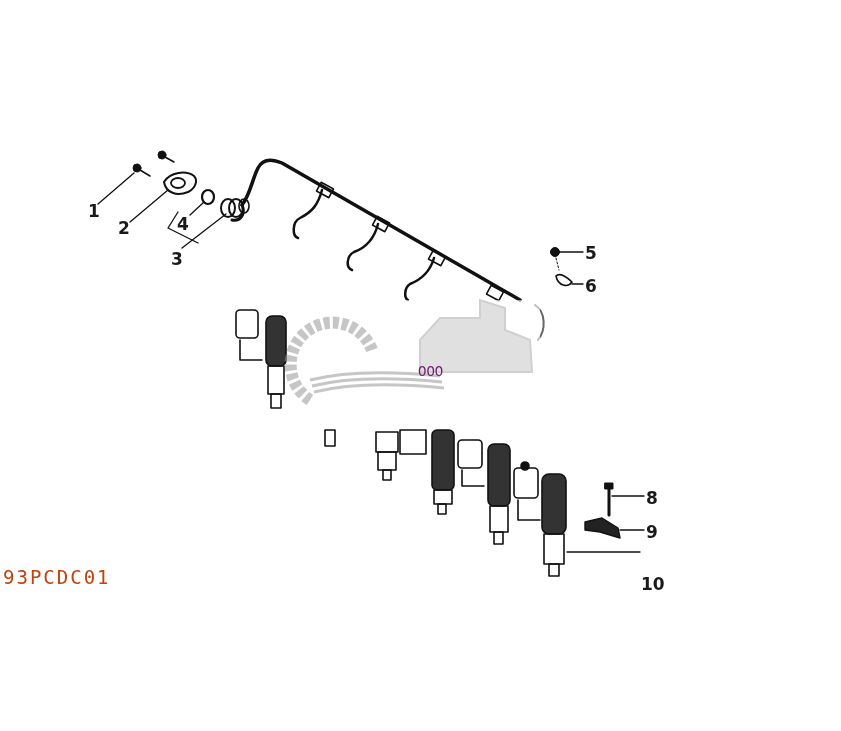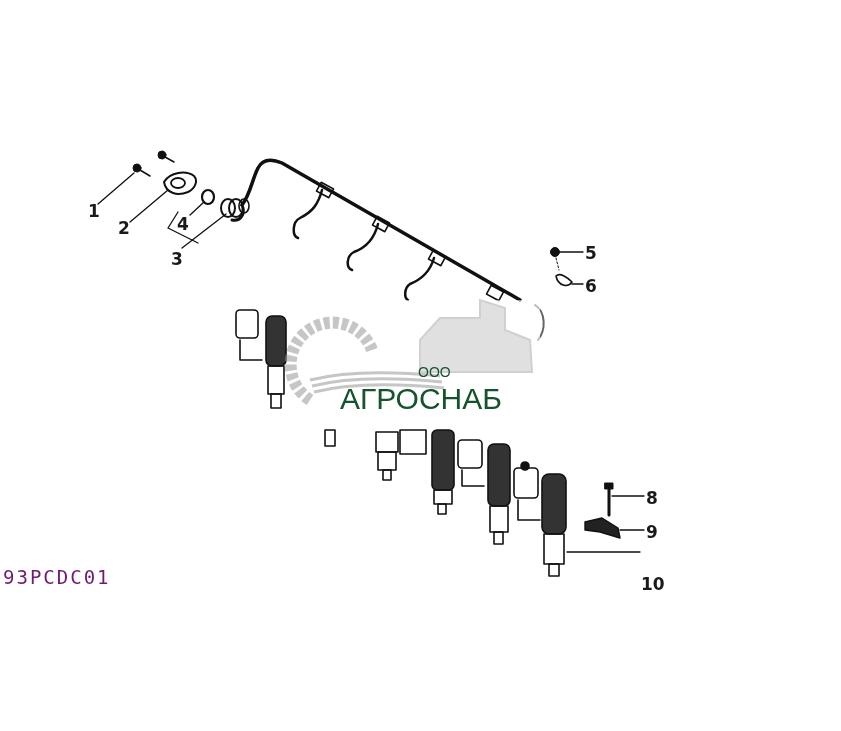--- a/index.html
+++ b/index.html
@@ -1,20 +1,20 @@
 <!DOCTYPE html>
 <html><head>
 <meta charset="utf-8">
 <style>
   html, body { margin:0; padding:0; background:#ffffff; }
   body { width:841px; height:731px; position:relative; overflow:hidden; font-family:"DejaVu Sans", sans-serif; }
   #canvas { position:absolute; left:0; top:0; width:841px; height:731px; }
   .callout { position:absolute; font-family:"DejaVu Sans", sans-serif; font-weight:bold; font-size:17px; color:#1a1a1a; line-height:1; }
-  .drawing-code { position:absolute; left:3px; top:566px; font-family:"DejaVu Sans Mono", monospace; font-size:19px; letter-spacing:2px; color:#701a75; }
-  .wm-text { position:absolute; font-family:Liberation Sans, sans-serif; color:#14532d; }
+  .drawing-code { position:absolute; left:3px; top:566px; font-family:"DejaVu Sans Mono", monospace; font-size:19px; letter-spacing:2px; color:#c2410c; }
+  .wm-text { position:absolute; font-family:Liberation Mono, monospace; color:#701a75; }
 </style>
 </head>
 <body>
 
 <div id="canvas">
   <svg width="841" height="731" viewBox="0 0 841 731" xmlns="http://www.w3.org/2000/svg">
     <g stroke="#111" fill="none" stroke-linecap="round" stroke-linejoin="round">
 
       <g>
         <path d="M242,205 C250,195 252,180 258,168 C262,160 270,158 282,163 L520,300" stroke-width="3.5"></path>
@@ -125,17 +125,16 @@
   <div class="callout" style="left:171px;top:251px;">3</div>
   <div class="callout" style="left:177px;top:216px;">4</div>
   <div class="callout" style="left:585px;top:245px;">5</div>
   <div class="callout" style="left:585px;top:278px;">6</div>
   <div class="callout" style="left:646px;top:490px;">8</div>
   <div class="callout" style="left:646px;top:524px;">9</div>
   <div class="callout" style="left:641px;top:576px;">10</div>
 
   
   <div class="wm-text" style="left:418px;top:364px;font-size:14px;">ООО</div>
-  <div class="wm-text" style="left:340px;top:382px;font-size:30px;">АГРОСНАБ</div>
 
   
   <div class="drawing-code">93PCDC01</div>
 </div>
 
 </body></html>

